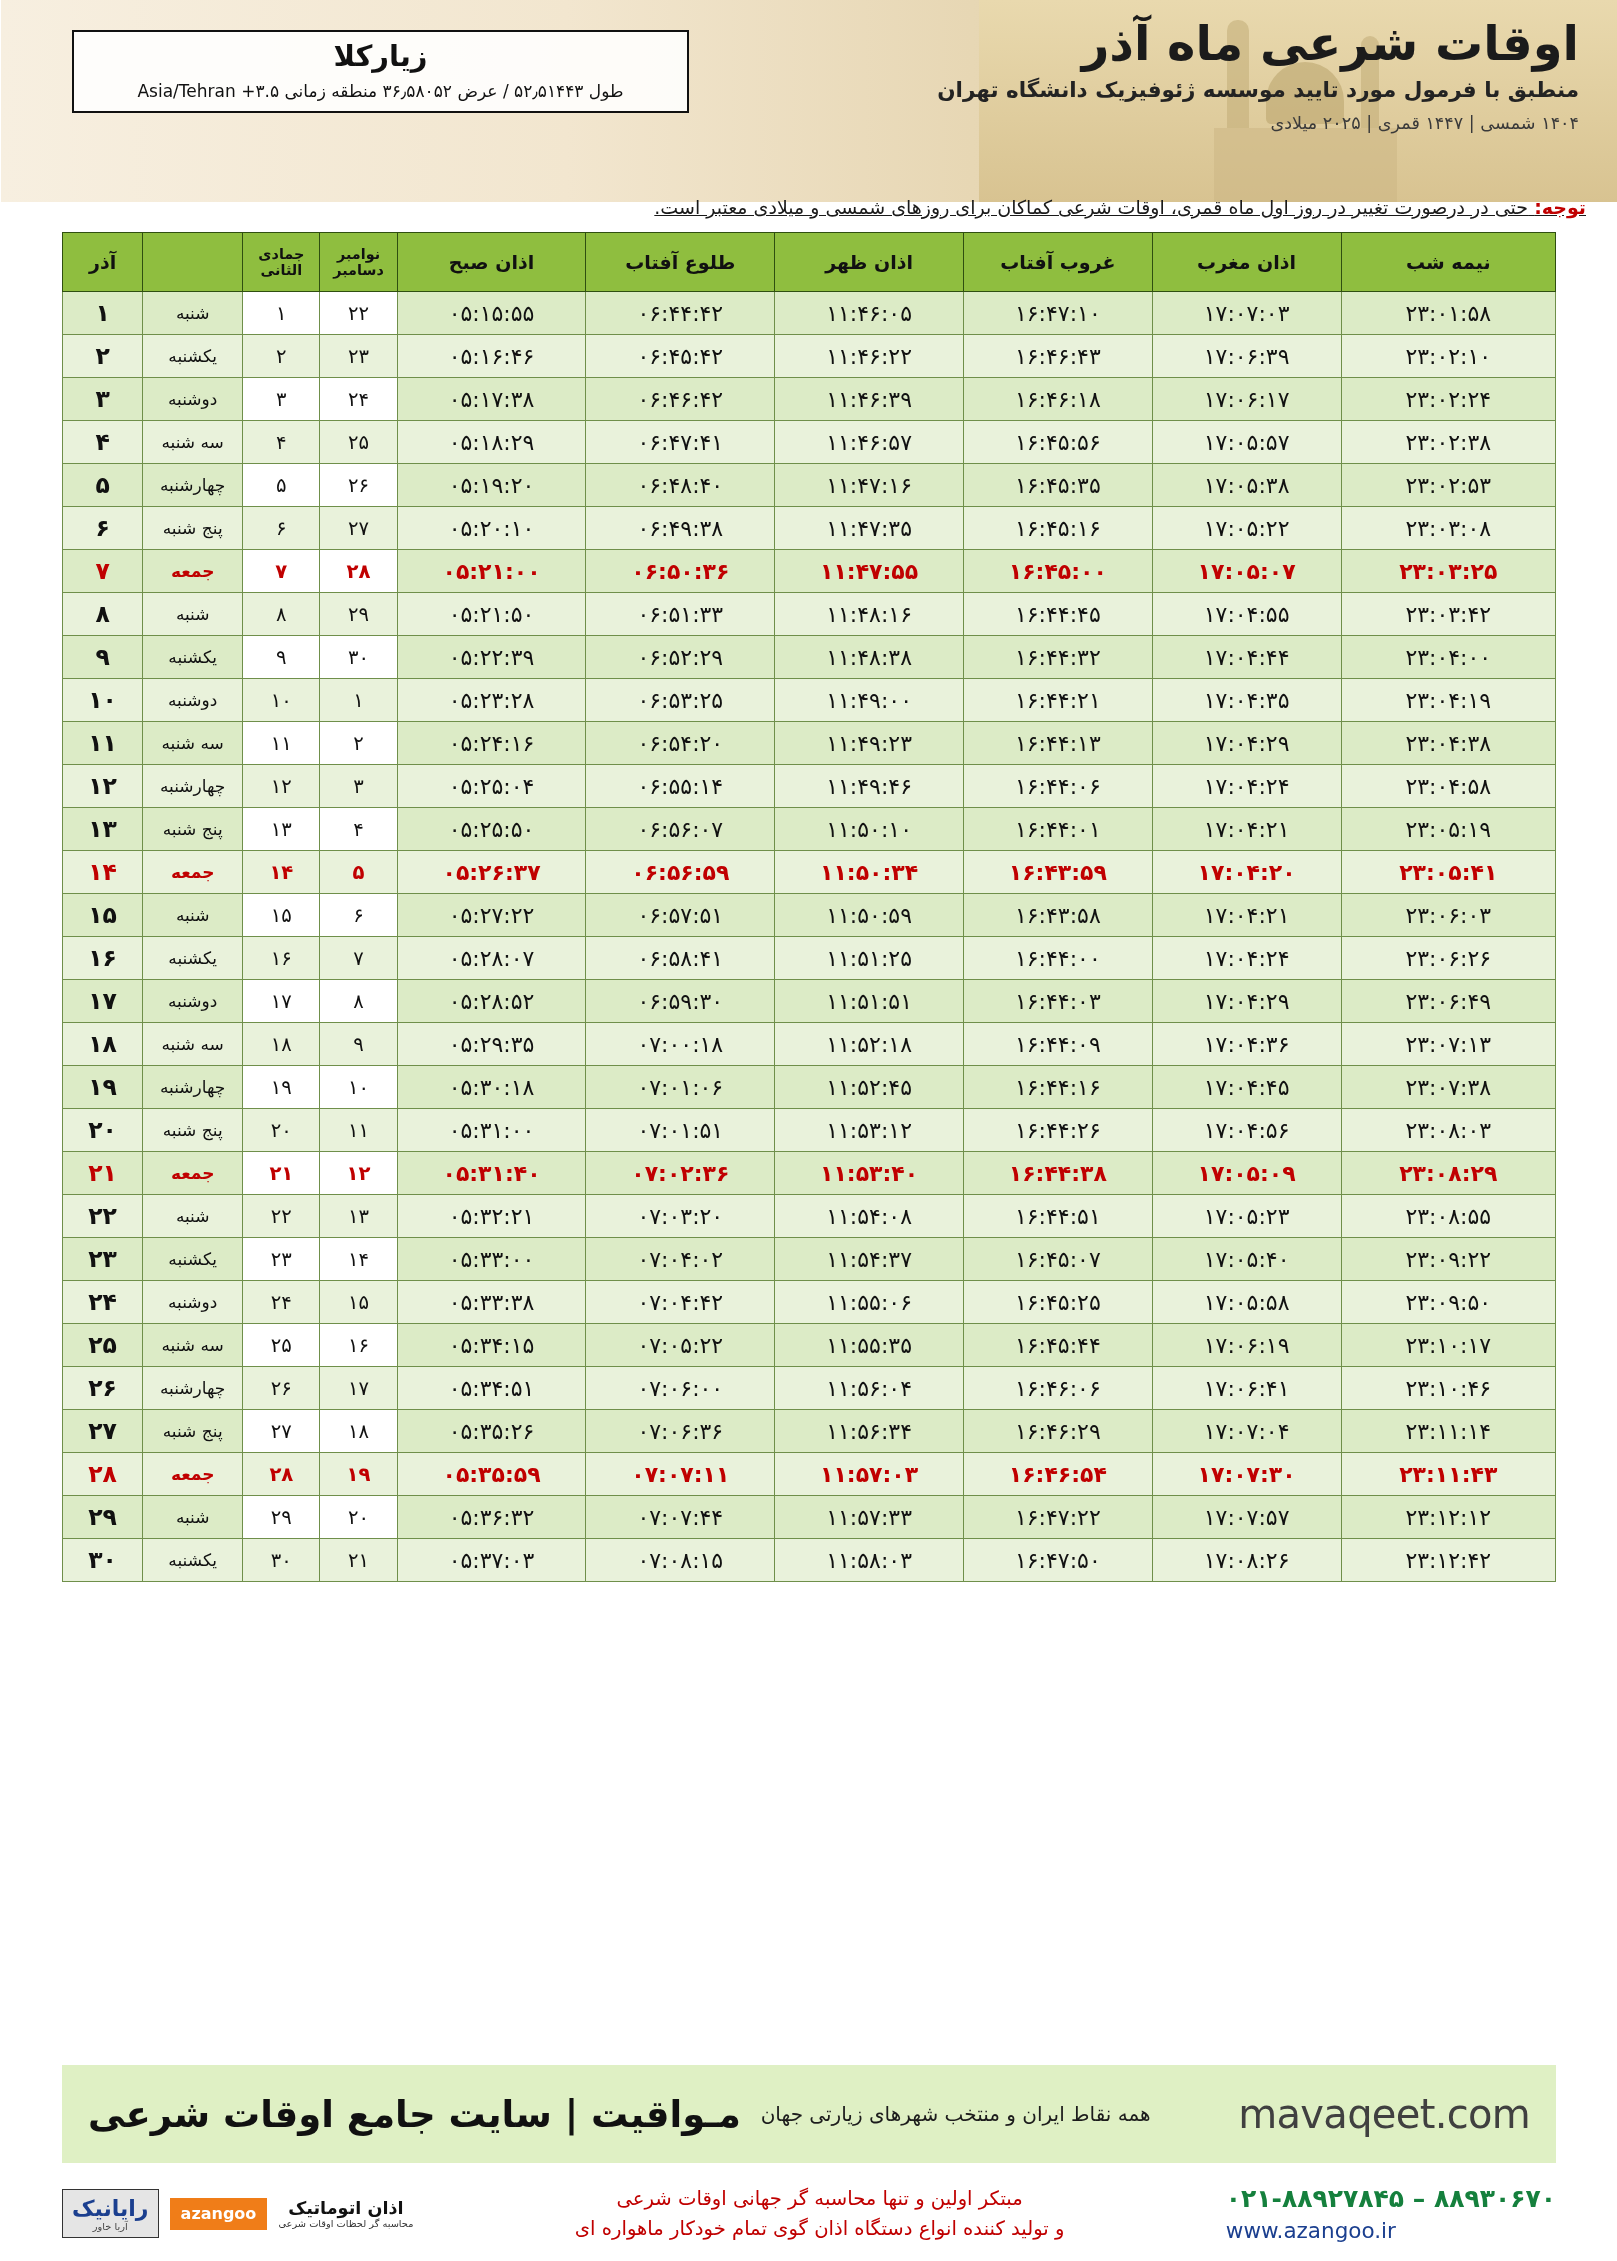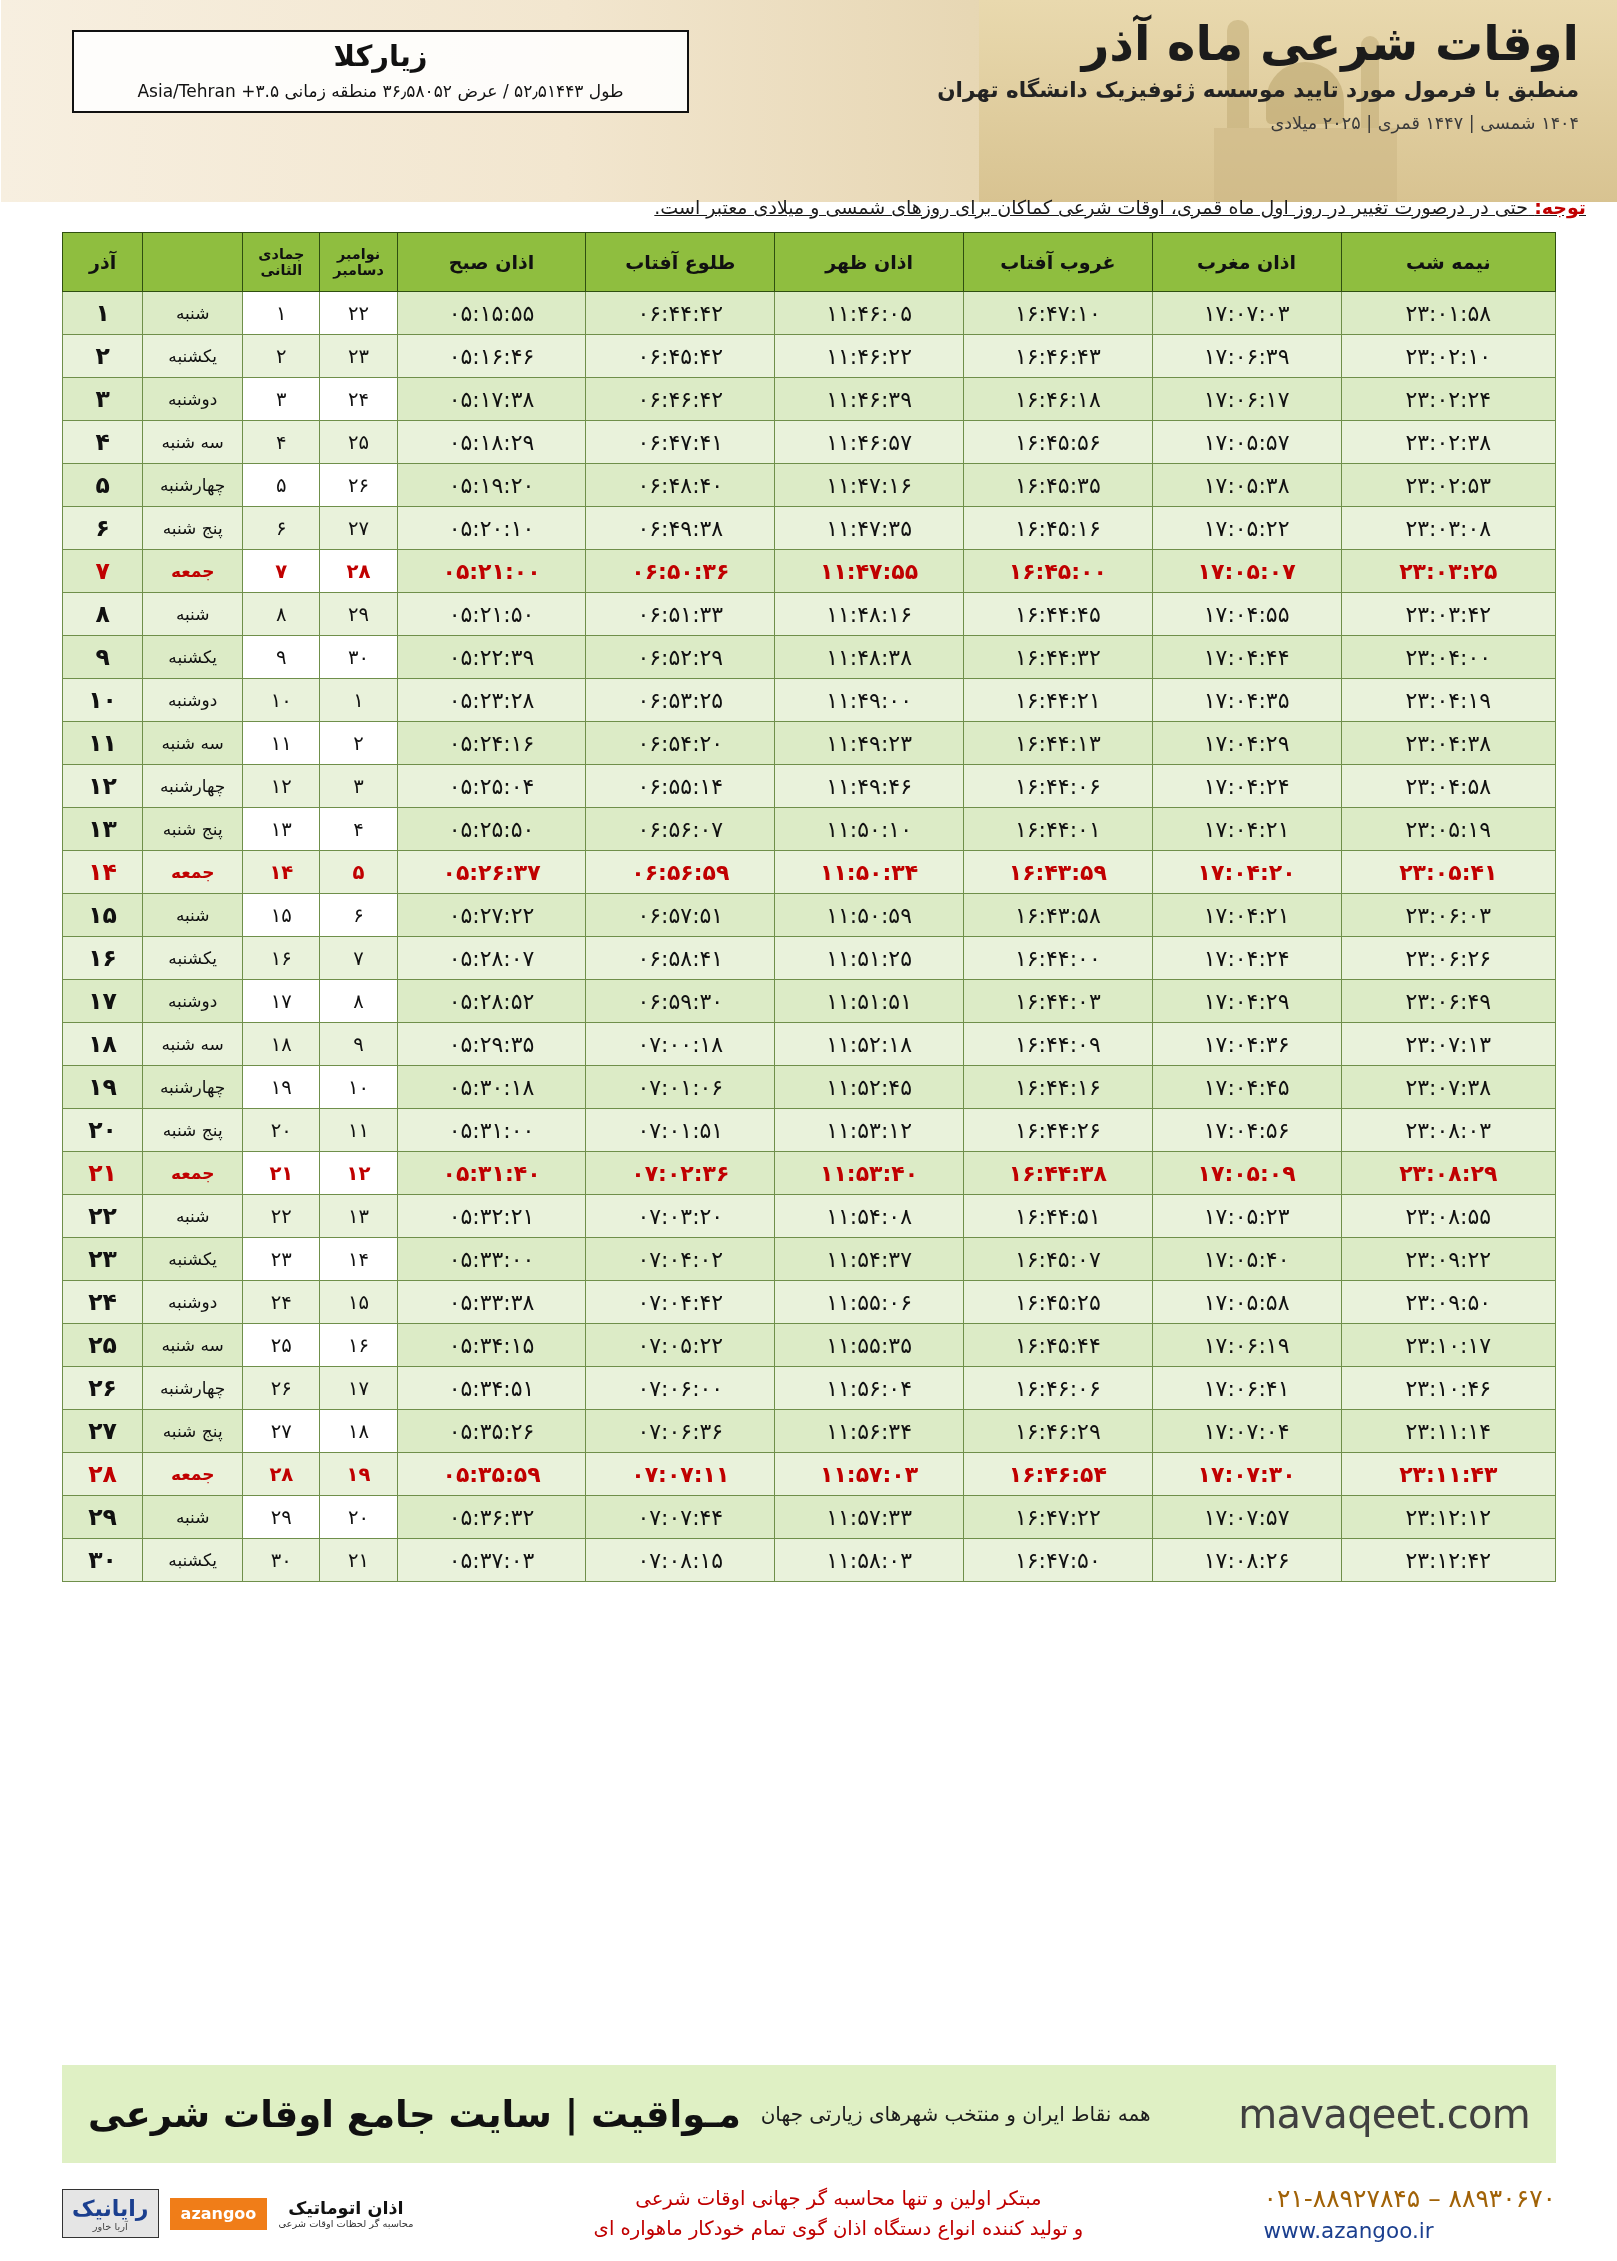--- a/index.html
+++ b/index.html
@@ -136,21 +136,21 @@
     font-size:37px;font-weight:bold;color:#111;white-space:nowrap;
   }
   .footer-bottom{
     position:absolute;left:62px;right:62px;top:106px;height:85px;
     display:flex;align-items:center;justify-content:space-between;
   }
   .phone-block{
     text-align:left;direction:ltr;
   }
   .phone{
-    font-size:25px;color:#a16207;font-weight:normal;letter-spacing:-0.7px;
+    font-size:25px;color:#15803d;font-weight:bold;letter-spacing:-0.7px;
   }
   .site2{font-size:21.5px;color:#1b3f8f;margin-top:5.2px;}
   .center-text{
     text-align:center;font-size:19.6px;color:#c00000;line-height:1.5;flex:1;
   }
   .logos{display:flex;align-items:center;gap:11.7px;}
   .logo-box{
     border:1.3px solid #333;padding:5.2px 9px;display:flex;flex-direction:column;
     align-items:center;background:#e5e5e5;
   }

